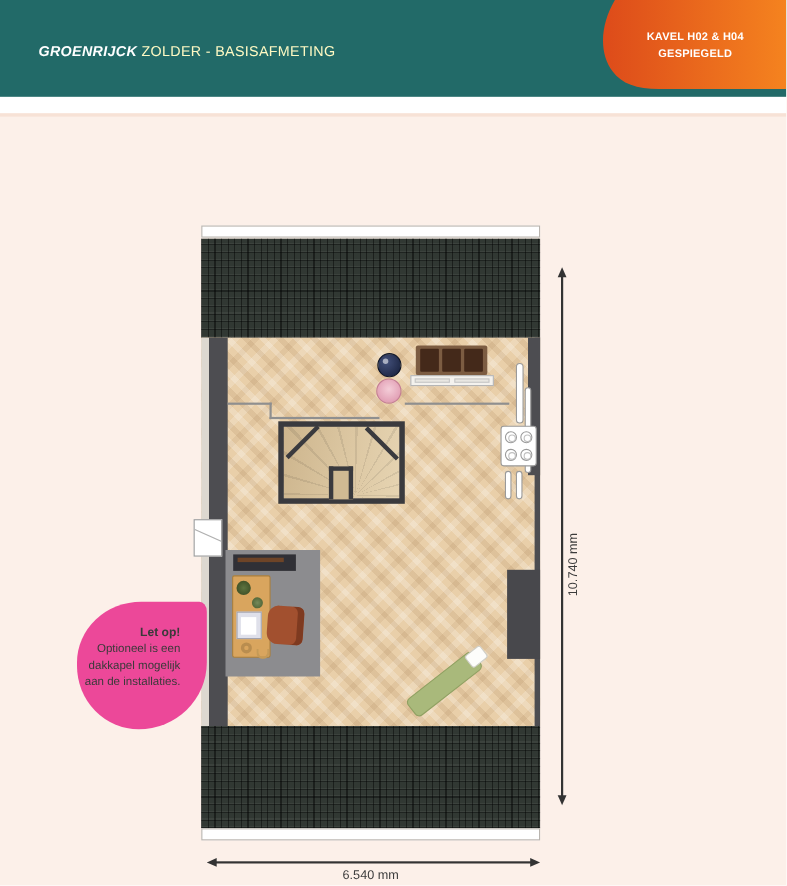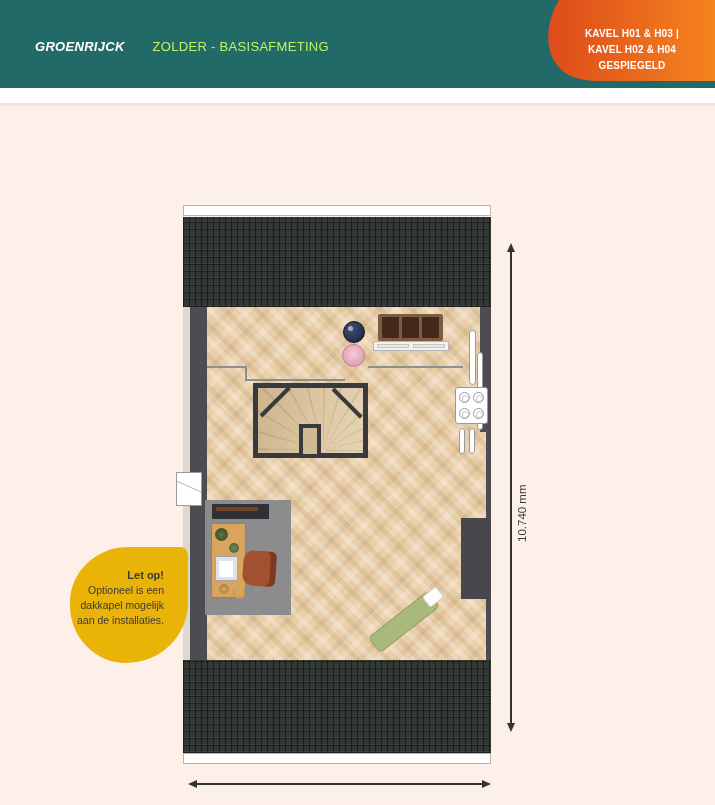--- a/index.html
+++ b/index.html
@@ -4,21 +4,21 @@
 <style>
   * { margin:0; padding:0; box-sizing:border-box; }
   body { font-family:"Liberation Sans", sans-serif; background:#fff; }
   .page { position:relative; width:715px; height:805px; background:#fff; overflow:hidden; }
   .abs { position:absolute; }
 
   
   .header { left:0; top:0; width:715px; height:88px; background:#226a68; }
   .header-title { left:35px; top:39px; font-size:13px; letter-spacing:.3px; color:#fff; white-space:nowrap; }
   .header-title .bold { font-weight:700;font-style:italic; }
-  .header-title .rest { font-weight:400; color:#bef264;margin-left:24px; }
+  .header-title .rest { font-weight:400; color:#fef9c3; }
   .badge { right:0; top:0; width:170px; height:88px; }
   .badge svg { position:absolute; left:0; top:0; }
   .badge-text { left:8px; top:26px; width:158px; text-align:center; color:#fff;
                 font-size:10px; font-weight:700; line-height:16px; letter-spacing:.2px; }
 
   
   .content-bg { left:0; top:103px; width:715px; height:702px; background:#fcf0e9; border-top:3px solid #f7e2d6; }
 
   
   .ridge { left:183px; width:308px; height:11px; background:#fff; border:1px solid #b9b4ae; }
@@ -93,21 +93,21 @@
   .arrow-right { border-top:4px solid transparent; border-bottom:4px solid transparent; border-left:9px solid #333; }
   .arrow-up    { border-left:4px solid transparent; border-right:4px solid transparent; border-bottom:9px solid #333; }
   .arrow-down  { border-left:4px solid transparent; border-right:4px solid transparent; border-top:9px solid #333; }
   .dim-label-h { left:183px; top:790px; width:308px; text-align:center; font-size:11.5px; color:#3c3c3c; }
   .dim-line-v { left:510px; top:249px; width:2px; height:476px; background:#333; }
   .dim-label-v { left:516px; top:448px; height:94px; writing-mode:vertical-rl; transform:rotate(180deg);
                  font-size:11.5px; color:#3c3c3c; display:flex; align-items:center; }
 
   
   .note-right { left:528px; top:577px; width:125px; font-size:11.5px; line-height:14.5px; color:#3e3e3e; }
-  .callout { left:70px; top:547px; width:118px; height:116px; background:#eab308;
+  .callout { left:70px; top:547px; width:118px; height:116px; background:#ec4899;
              border-radius:52% 6% 55% 50% / 50% 8% 55% 52%; }
   .callout-text { right:24px; top:21px; text-align:right; font-size:10.5px; line-height:15px; color:#3a3a3a; white-space:nowrap; }
   .callout-text .title { font-weight:700; font-size:11px; }
 </style>
 </head>
 <body>
 
 <div class="page">
 
   <div class="abs header">
@@ -120,21 +120,20 @@
       <svg width="170" height="88" viewBox="0 0 170 88">
         <defs>
           <linearGradient id="og" x1="0" y1="0" x2="1" y2="0">
             <stop offset="0" stop-color="#dd4b1a"></stop>
             <stop offset="1" stop-color="#f5831f"></stop>
           </linearGradient>
         </defs>
         <path d="M170 0 L14 0 C1 22 -1 48 12 65 C20 76 34 81 54 81 L170 81 Z" fill="url(#og)"></path>
       </svg>
       <div class="abs badge-text">
-        <div>KAVEL H01 &amp; H03 |</div>
         <div>KAVEL H02 &amp; H04 GESPIEGELD</div>
       </div>
     </div>
   </div>
 
   <div class="abs content-bg"></div>
 
   <div class="abs ridge" style="top:205px;"></div>
   <div class="abs roof" style="top:217px; height:90px;"></div>
 
@@ -197,20 +196,21 @@
     <div class="abs chaise-body"></div>
     <div class="abs chaise-pillow"></div>
   </div>
 
   <div class="abs roof" style="top:660px; height:93px;"></div>
   <div class="abs ridge" style="top:753px;"></div>
 
   <div class="abs dim-line-h"></div>
   <div class="abs arrow arrow-left" style="left:188px; top:780px;"></div>
   <div class="abs arrow arrow-right" style="left:482px; top:780px;"></div>
+  <div class="abs dim-label-h">6.540 mm</div>
 
   <div class="abs dim-line-v"></div>
   <div class="abs arrow arrow-up" style="left:507px; top:243px;"></div>
   <div class="abs arrow arrow-down" style="left:507px; top:723px;"></div>
   <div class="abs dim-label-v">10.740 mm</div>
 
 
   <div class="abs callout">
     <div class="abs callout-text">
       <div class="title">Let op!</div>

